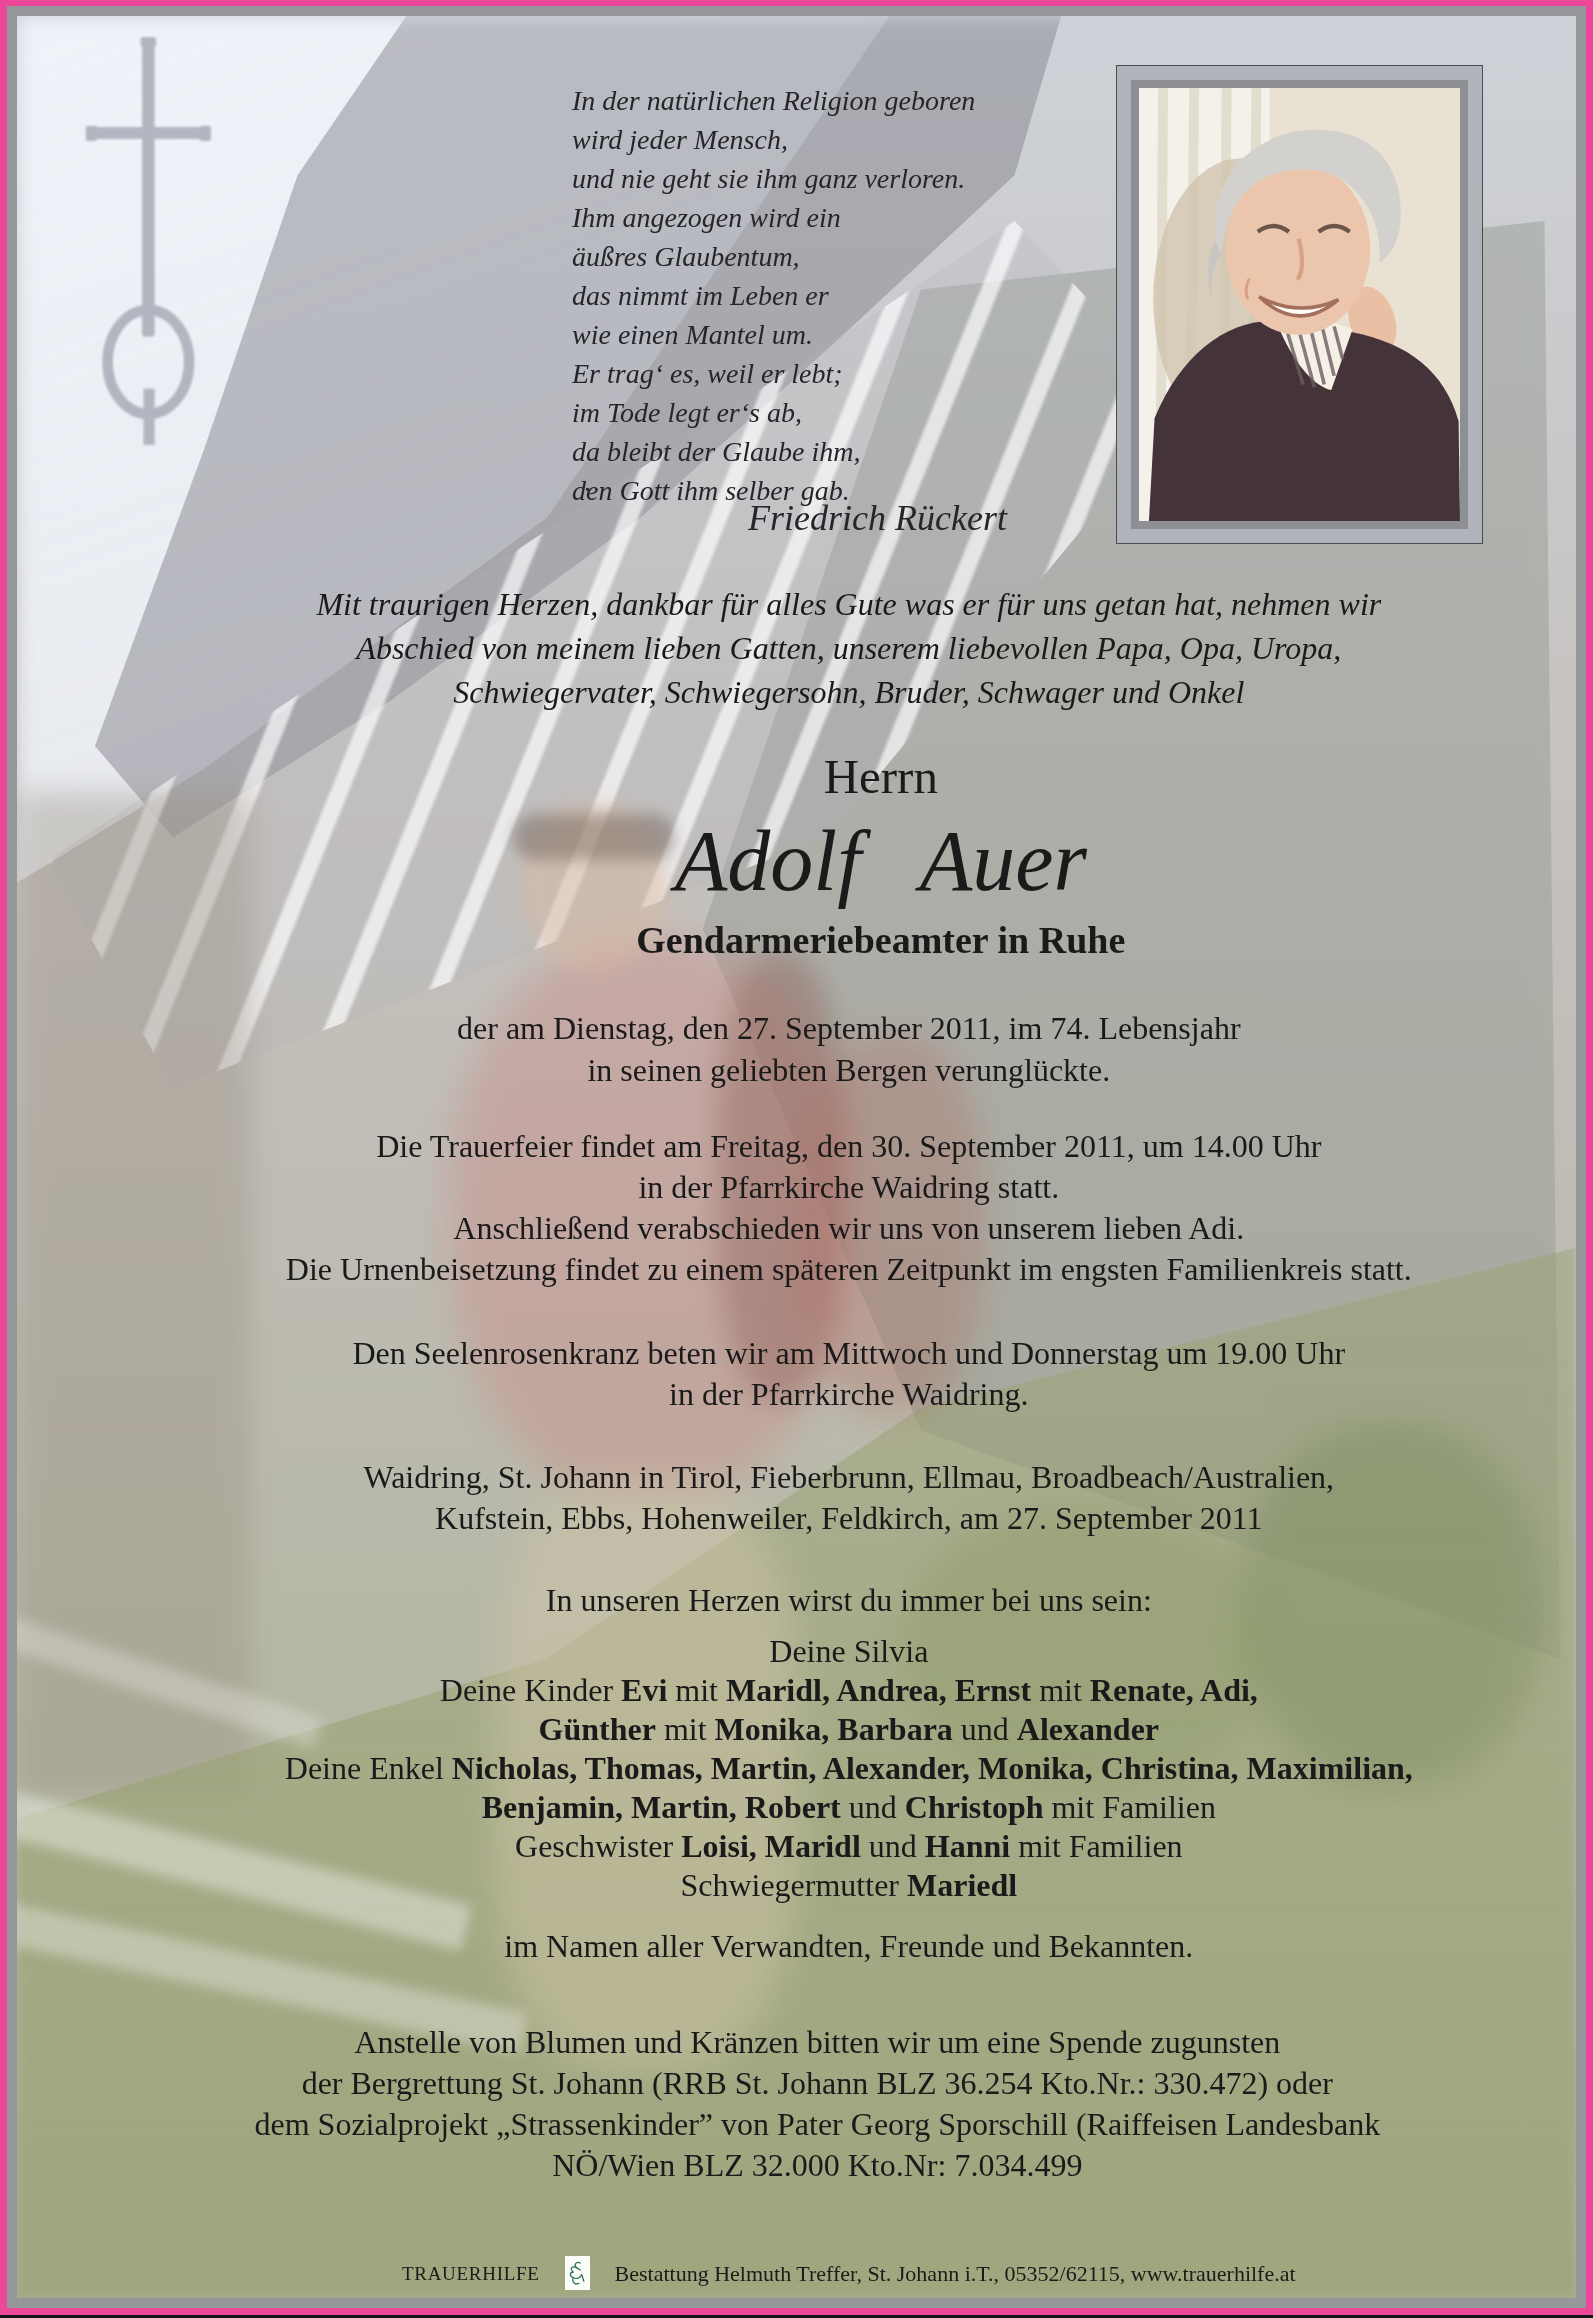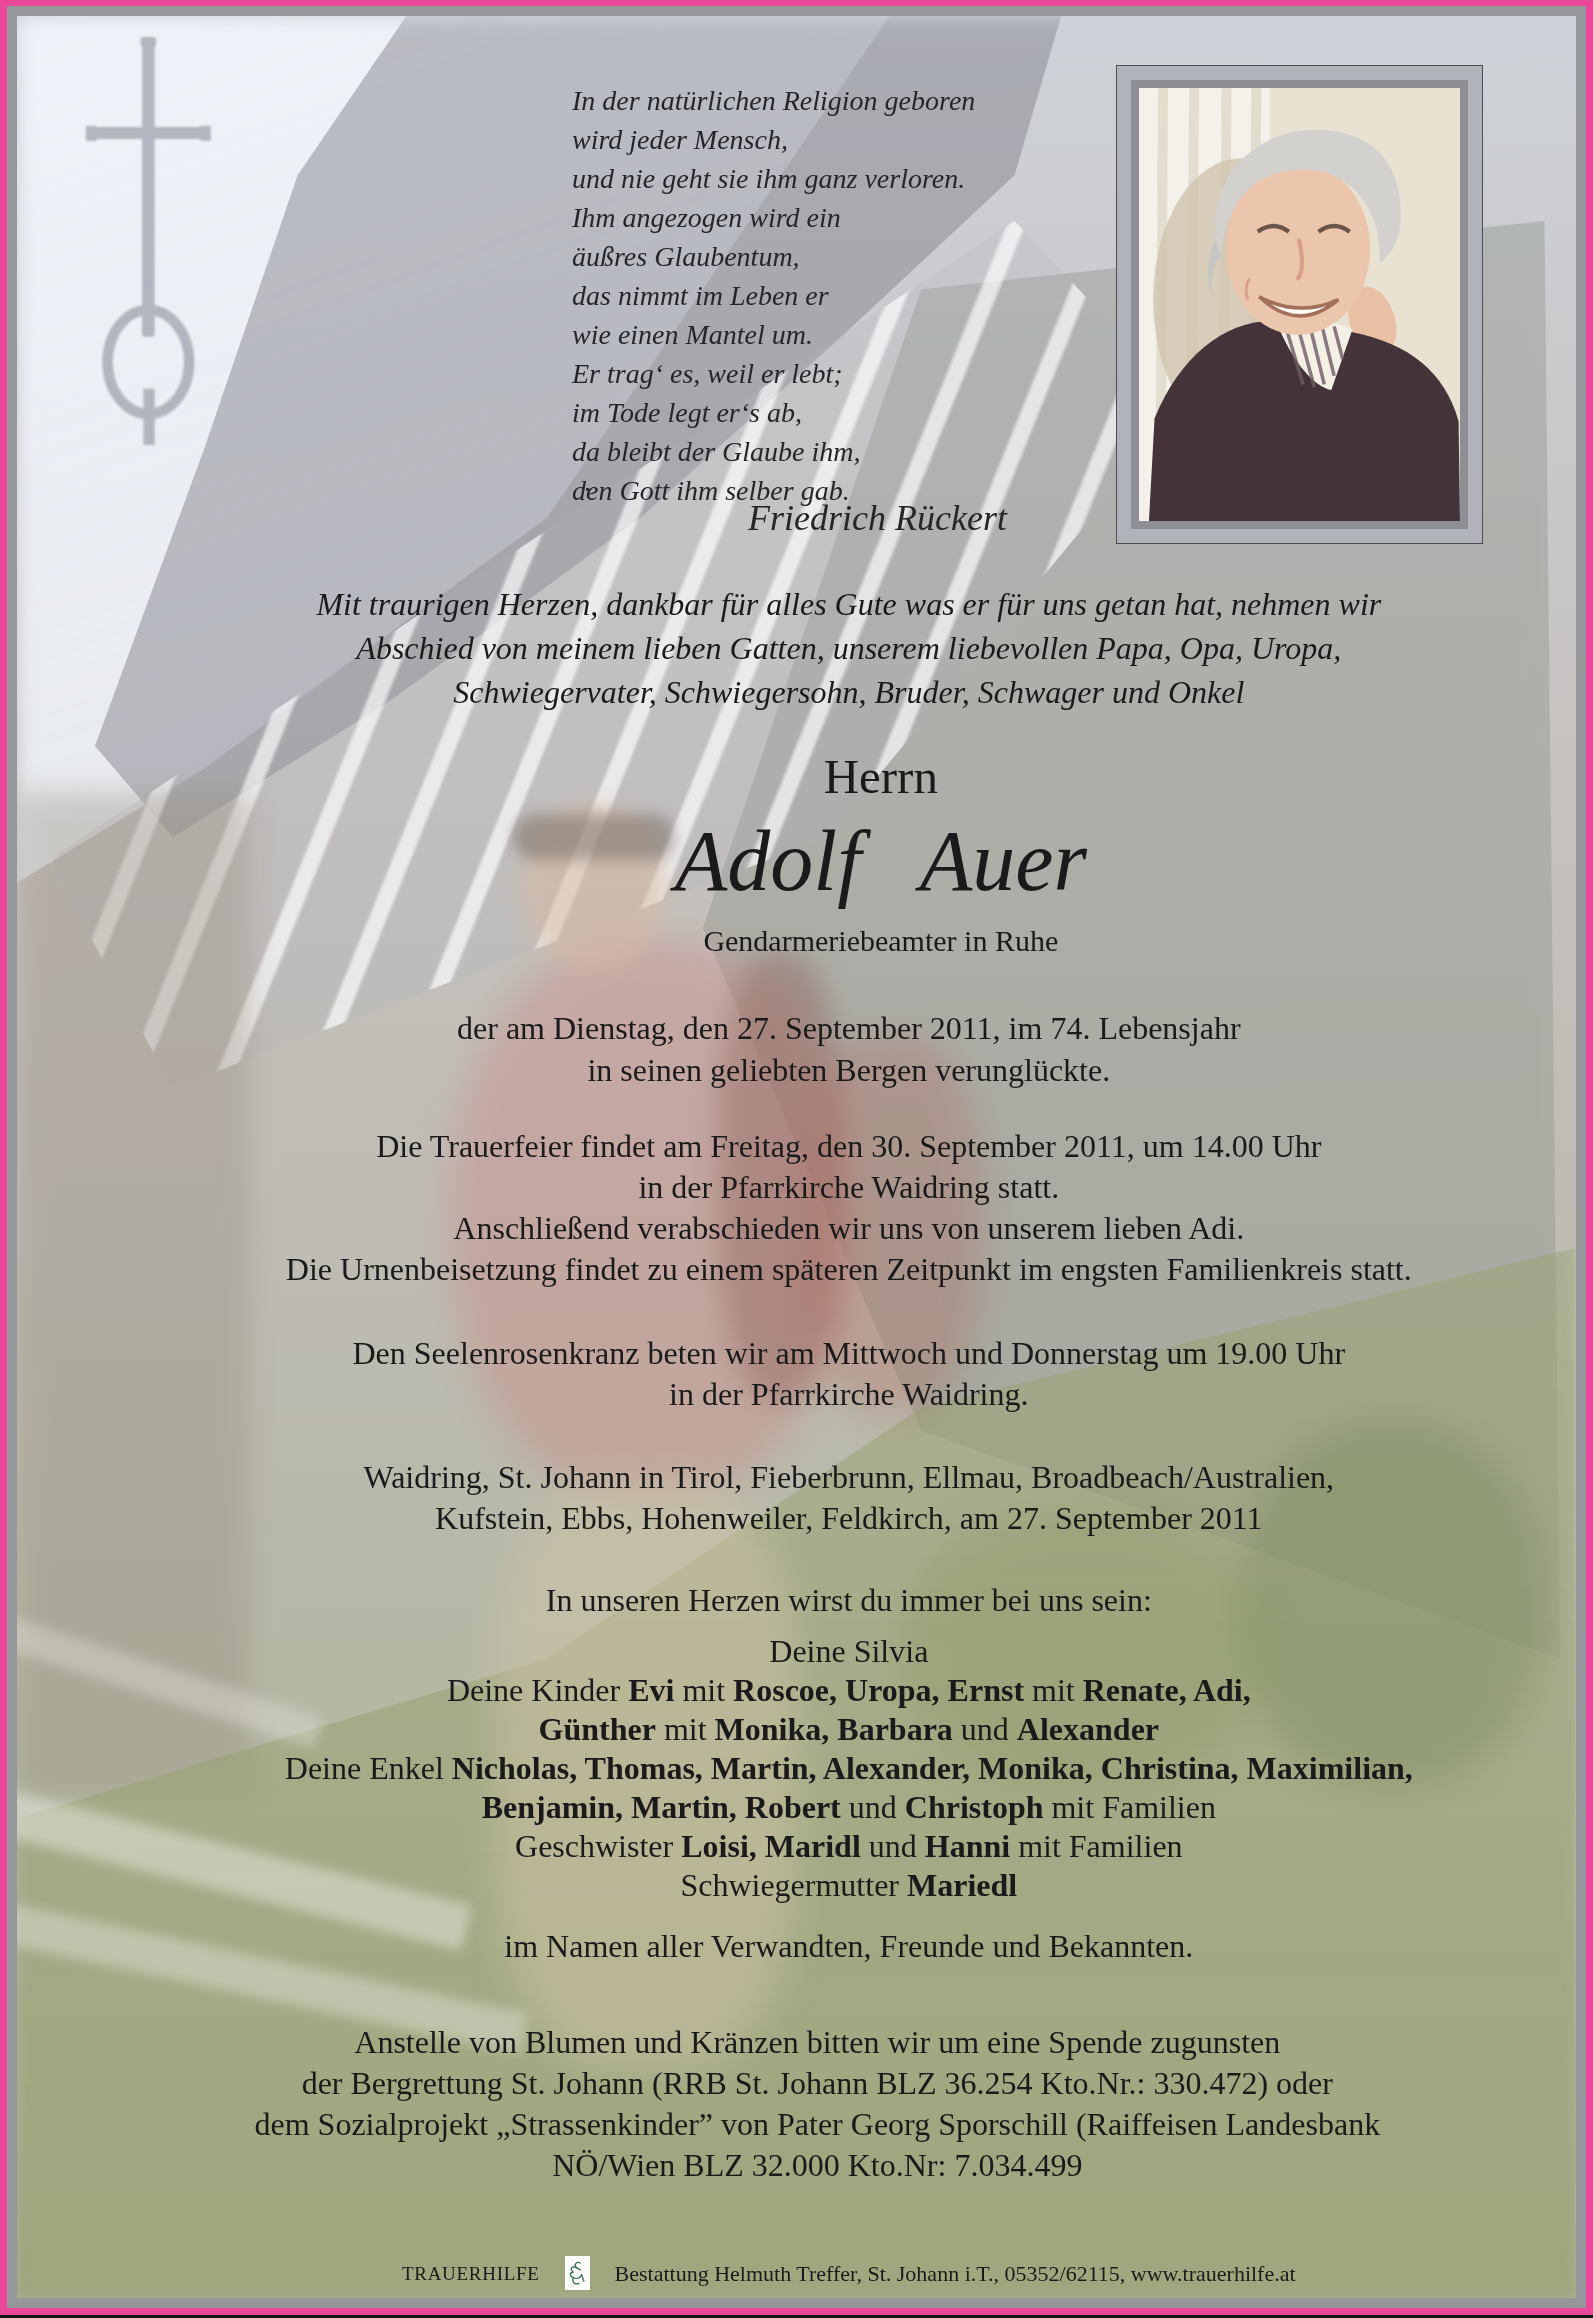--- a/index.html
+++ b/index.html
@@ -80,21 +80,21 @@
   .poem {
     position:absolute; left:555px; top:65px; font-style:italic;
     font-size:28px; line-height:39px; color:#26262a; text-align:left;
   }
   .poem-dot { position:absolute; left:567px; top:450px; font-size:28px; color:#26262a; }
   .poem-author { position:absolute; left:731px; top:481px; font-style:italic; font-size:36px; color:#26262a; }
 
   .intro    { top:566px; line-height:44px;font-style:italic; }
   .herrn    { top:740px; left:169px; font-size:49px; }
   .dname    { top:793px; left:169px; font-size:86px; font-style:italic; word-spacing:.45em; line-height:105px; }
-  .dtitle   { top:904px; left:169px; font-size:30px; font-weight:normal; }
+  .dtitle   { top:904px; left:169px; font-size:38px; font-weight:bold; }
   .death    { top:991px; line-height:42px; }
   .funeral  { top:1110px; }
   .rosary   { top:1317px; }
   .places   { top:1441px; }
   .remember { top:1564px; }
   .mourners { top:1616px; line-height:39px; }
   .closing  { top:1910px; }
   .donation { top:2006px; left:42px; }
   .footerbar{ top:2237px; display:flex; align-items:center; justify-content:center; gap:25px; }
   .brand { font-size:19px; letter-spacing:0.7px; }
@@ -221,21 +221,21 @@
           <div>Den Seelenrosenkranz beten wir am Mittwoch und Donnerstag um 19.00 Uhr</div>
           <div>in der Pfarrkirche Waidring.</div>
         </div>
       <div class="tc places">
           <div>Waidring, St. Johann in Tirol, Fieberbrunn, Ellmau, Broadbeach/Australien,</div>
           <div>Kufstein, Ebbs, Hohenweiler, Feldkirch, am 27. September 2011</div>
         </div>
       <div class="tc remember">In unseren Herzen wirst du immer bei uns sein:</div>
       <div class="tc mourners">
           <div><span>Deine Silvia</span></div>
-          <div><span>Deine Kinder </span><span class="b">Evi</span><span> mit </span><span class="b">Roscoe, Uropa, Ernst</span><span> mit </span><span class="b">Renate, Adi,</span></div>
+          <div><span>Deine Kinder </span><span class="b">Evi</span><span> mit </span><span class="b">Maridl, Andrea, Ernst</span><span> mit </span><span class="b">Renate, Adi,</span></div>
           <div><span class="b">Günther</span><span> mit </span><span class="b">Monika, Barbara</span><span> und </span><span class="b">Alexander</span></div>
           <div><span>Deine Enkel </span><span class="b">Nicholas, Thomas, Martin, Alexander, Monika, Christina, Maximilian,</span></div>
           <div><span class="b">Benjamin, Martin, Robert</span><span> und </span><span class="b">Christoph</span><span> mit Familien</span></div>
           <div><span>Geschwister </span><span class="b">Loisi, Maridl</span><span> und </span><span class="b">Hanni</span><span> mit Familien</span></div>
           <div><span>Schwiegermutter </span><span class="b">Mariedl</span></div>
         </div>
       <div class="tc closing">im Namen aller Verwandten, Freunde und Bekannten.</div>
       <div class="tc donation">
           <div>Anstelle von Blumen und Kränzen bitten wir um eine Spende zugunsten</div>
           <div>der Bergrettung St. Johann (RRB St. Johann BLZ 36.254 Kto.Nr.: 330.472) oder</div>

